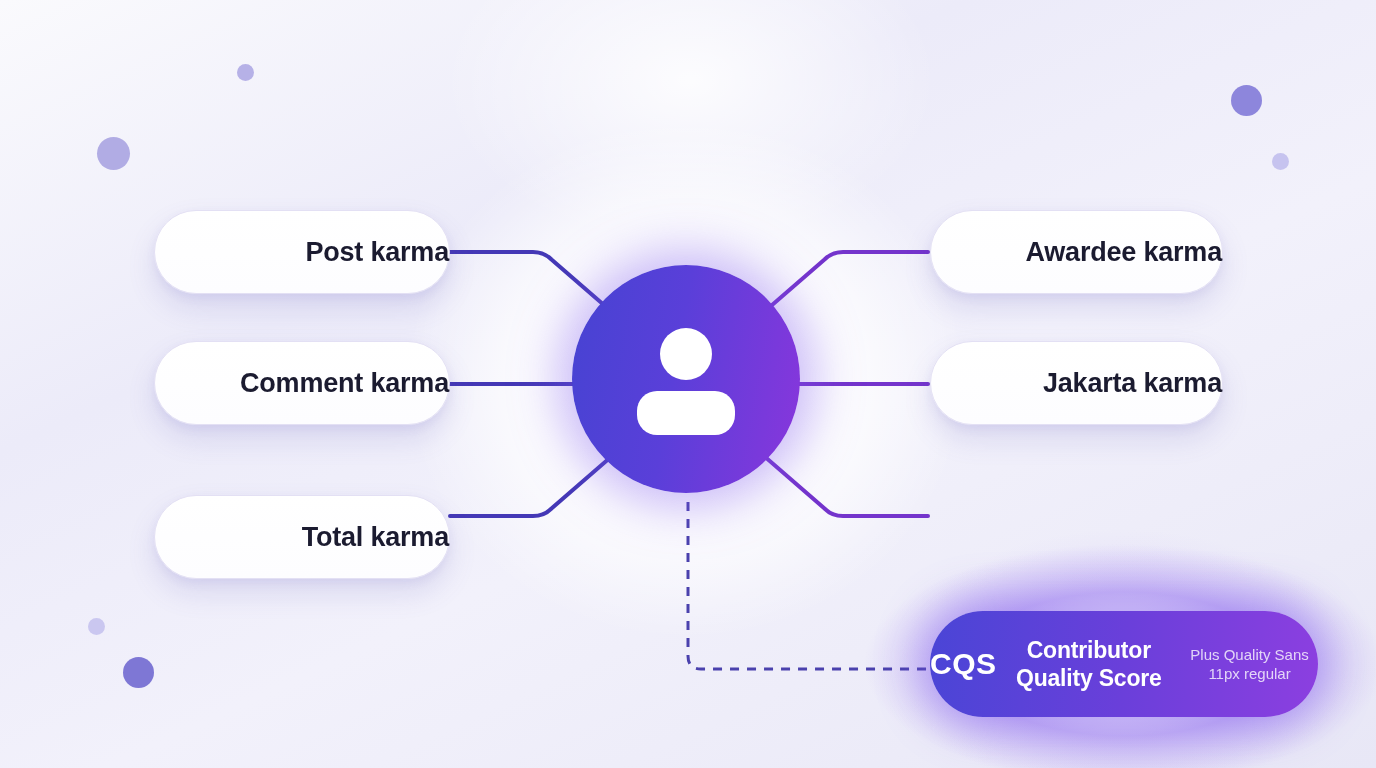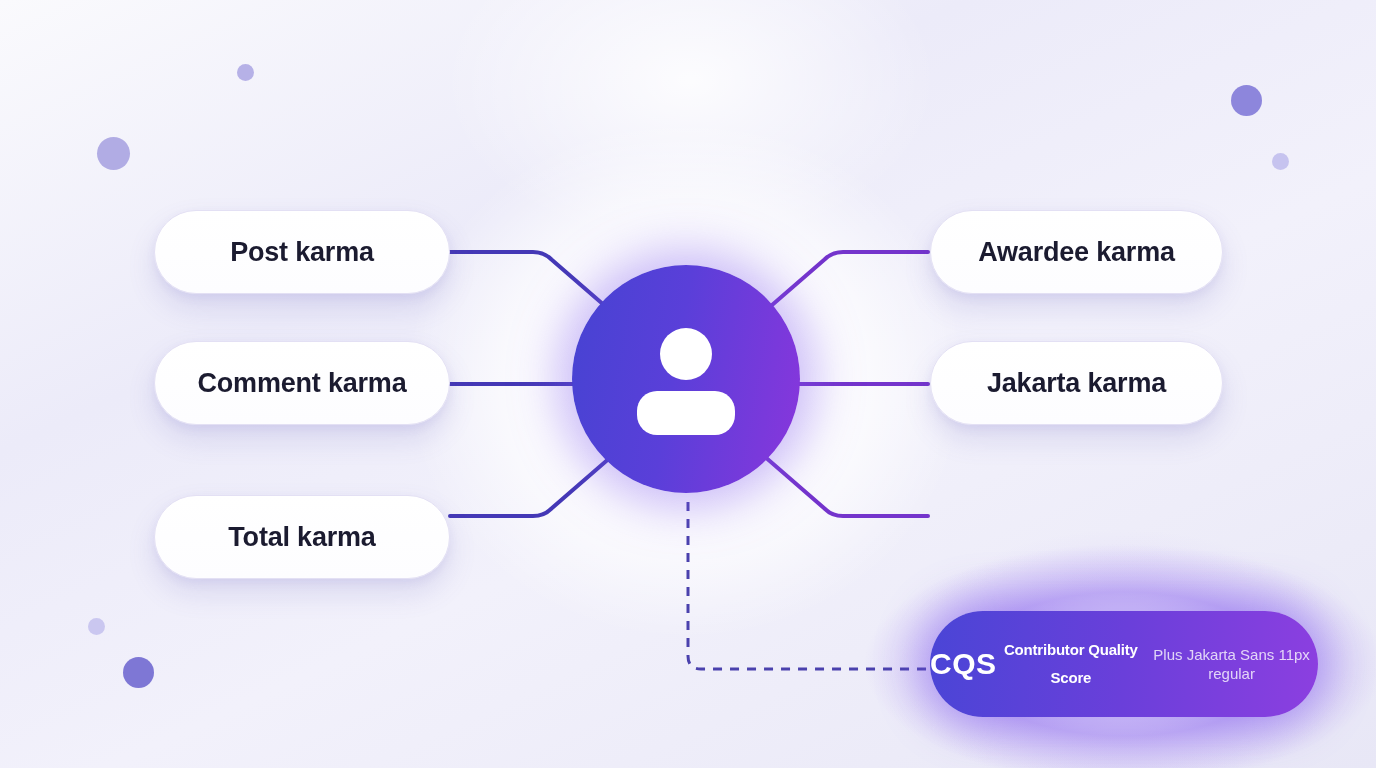--- a/index.html
+++ b/index.html
@@ -60,21 +60,21 @@
   }
   .pill {
     position: absolute;
     height: 84px;
     border-radius: 42px;
     background: linear-gradient(#ffffff, #fdfdff);
     border: 1px solid #e3e0f4;
     box-shadow: 0 14px 28px rgba(99,91,189,0.16), 0 4px 10px rgba(99,91,189,0.08);
     display: flex;
     align-items: center;
-    justify-content: center;
+    justify-content: flex-end;
     box-sizing: border-box;
   }
   .pill-left  { left: 154px; width: 296px; }
   .pill-right { left: 930px; width: 293px; }
   .row-1 { top: 210px; }
   .row-2 { top: 341px; }
   .row-3 { top: 495px; }
   .pill-label {
     font-size: 27px;
     font-weight: 700;
@@ -95,21 +95,21 @@
     text-align: center;
     color: #ffffff;
   }
   .cqs-title {
     font-size: 30px;
     font-weight: 700;
     line-height: 32px;
     letter-spacing: 0.5px;
   }
   .cqs-subtitle {
-    font-size: 15px;
+    font-size: 23px;
     font-weight: 700;
     line-height: 28px;
     letter-spacing: -0.2px;
   }
   .cqs-note {
     font-size: 15px;
     font-weight: 400;
     line-height: 19px;
     color: rgba(255,255,255,0.78);
   }
@@ -159,16 +159,16 @@
   <div class="pill pill-right row-1">
     <span class="pill-label">Awardee karma</span>
   </div>
   <div class="pill pill-right row-2">
     <span class="pill-label">Jakarta karma</span>
   </div>
 
   <div class="cqs-node">
     <div class="cqs-title">CQS</div>
     <div class="cqs-subtitle">Contributor Quality Score</div>
-    <div class="cqs-note">Plus Jakarta Sans 11px regular</div>
+    <div class="cqs-note">Plus Quality Sans 11px regular</div>
   </div>
 
 </div>
 
 </body></html>

